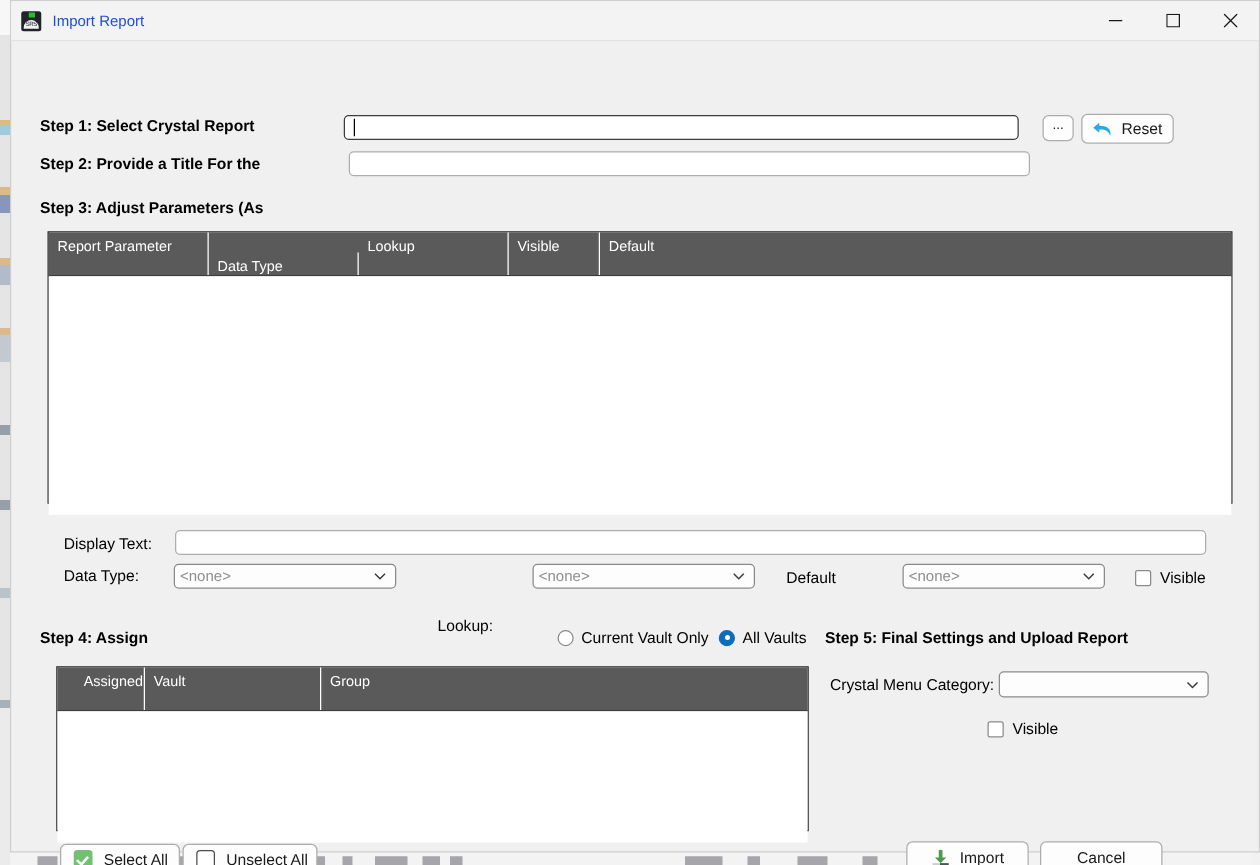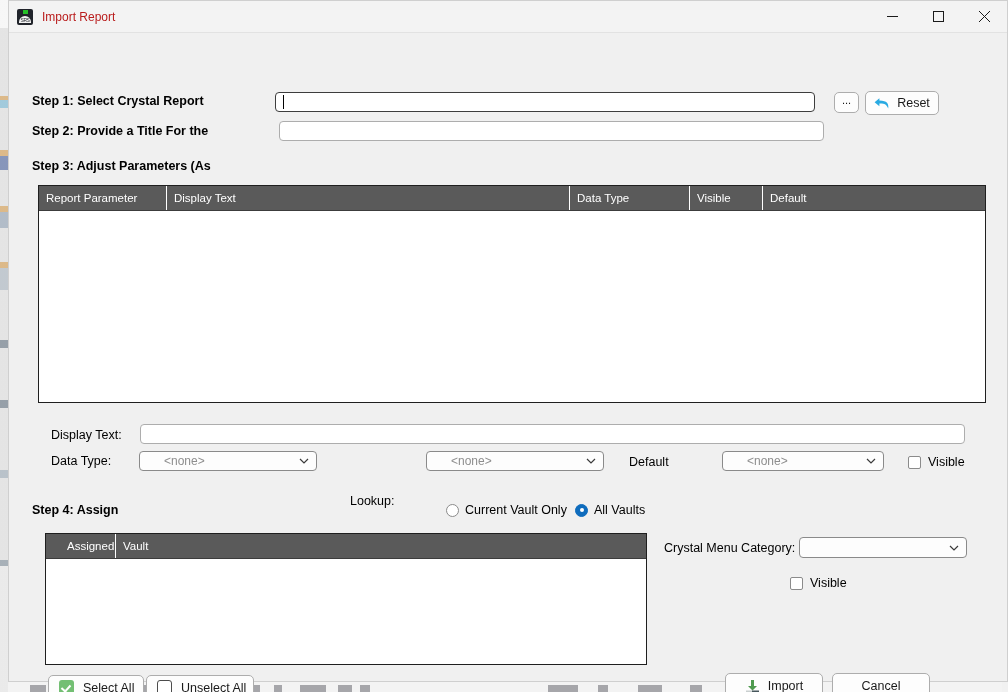--- a/index.html
+++ b/index.html
@@ -127,21 +127,21 @@
   }
   #app-icon .icon-led {
     position: absolute;
     left: 6px; top: 1px;
     width: 5px; height: 4px;
     background: #25c027;
   }
   #window-title {
     margin-left: 9px;
     font-size: 12px;
-    color: #b91c1c;
+    color: #1d4ed8;
   }
   #win-controls {
     position: absolute;
     right: 0; top: 0;
     display: flex;
     height: 31px;
   }
   .win-btn {
     width: 46px;
     height: 31px;
@@ -219,21 +219,21 @@
   
   .grid {
     position: absolute;
     box-sizing: border-box;
     background: #fff;
     border: 1px solid #1f1f1f;
   }
   .grid-head {
     display: flex;
     background: #5a5a5a;
-    height: 25px;
+    height: 35px;
     box-sizing: border-box;
     border-bottom: 1px solid #3c3c3c;
   }
   .grid-head .gcol {
     box-sizing: border-box;
     color: #ffffff;
     font-size: 11.5px;
     line-height: 25px;
     padding-left: 7px;
     border-right: 1px solid #ffffff;
@@ -247,21 +247,21 @@
   .combo {
     position: absolute;
     box-sizing: border-box;
     background: #fdfdfd;
     border: 1px solid #8a8a8a;
     border-radius: 4px;
     height: 20px;
     display: flex;
     align-items: center;
     font-size: 12px;
-    padding-left: 24px;
+    padding-left: 4px;
     color: #000;
   }
   .combo.placeholder { color: #8e8e8e; }
   .combo .chev {
     position: absolute;
     right: 7px; top: 50%;
     transform: translateY(-50%);
   }
 
   
@@ -415,22 +415,22 @@
 
     <div class="step-label" style="left:23px; top:91px;">Step 2:  Provide a Title For the</div>
 
     <input class="txtbox soft" style="left: 270px; top: 88px; width: 545px;" placeholder="">
 
     <div class="step-label" style="left:23px; top:126px;">Step 3:  Adjust Parameters (As</div>
 
     <div class="grid" style="left:29px; top:152px; width:948px; height:218px;">
       <div class="grid-head">
         <div class="gcol" style="width:128px;">Report Parameter</div>
-        <div class="gcol" style="width:403px;">Display Text</div>
-        <div class="gcol" style="width:120px;">Data Type</div>
+        <div class="gcol" style="width:120px;margin-top:16px;">Data Type</div>
+        <div class="gcol" style="width:120px;">Lookup</div>
         <div class="gcol" style="width:73px;">Visible</div>
         <div class="gcol" style="width:101px;">Default</div>
       </div>
       <div class="grid-body" style="height:191px;"></div>
     </div>
 
     <div class="plain-label" style="left:42px; top:395px;">Display Text:</div>
     <input class="txtbox soft" style="left: 131px; top: 391px; width: 825px;">
 
     <div class="plain-label" style="left:42px; top:421px;">Data Type:</div>
@@ -470,33 +470,35 @@
     </div>
     <div class="radio-wrap" style="left:566px; top:470px;text-align:right;">
       <span class="radio checked"></span>
       <span>All Vaults</span>
     </div>
 
     <div class="grid" style="left:36px; top:500px; width:602px; height:132px;">
       <div class="grid-head">
         <div class="gcol" style="width:70px;padding-left:21px;">Assigned</div>
         <div class="gcol" style="width:141px;">Vault</div>
+        <div class="gcol" style="width:389px;">Group</div>
       </div>
       <div class="grid-body" style="height:105px;"></div>
     </div>
 
     <div class="btn" style="left:39px; top:642px; width:96px; height:25px; gap:9px; justify-content:flex-start; padding-left:10px;">
       <span class="icon-chk-green"></span>
       <span>Select All</span>
     </div>
     <div class="btn" style="left:137px; top:642px; width:108px; height:25px; gap:9px; justify-content:flex-start; padding-left:10px;">
       <span class="icon-chk-empty"></span>
       <span>Unselect All</span>
     </div>
 
+    <div class="step-label" style="left:651px; top:470px;">Step 5:  Final Settings and Upload Report</div>
 
     <div class="plain-label" style="left:655px; top:508px;">Crystal Menu Category:</div>
     <div class="combo" style="left:790px; top:504px; width:168px; height:21px;">
       <span></span>
       <svg class="chev" width="10" height="6" viewBox="0 0 10 6">
         <path d="M1 1 L5 5 L9 1" fill="none" stroke="#3b3b3b" stroke-width="1.2"></path>
       </svg>
     </div>
 
     <div class="chk-wrap" style="left:781px; top:543px;">

